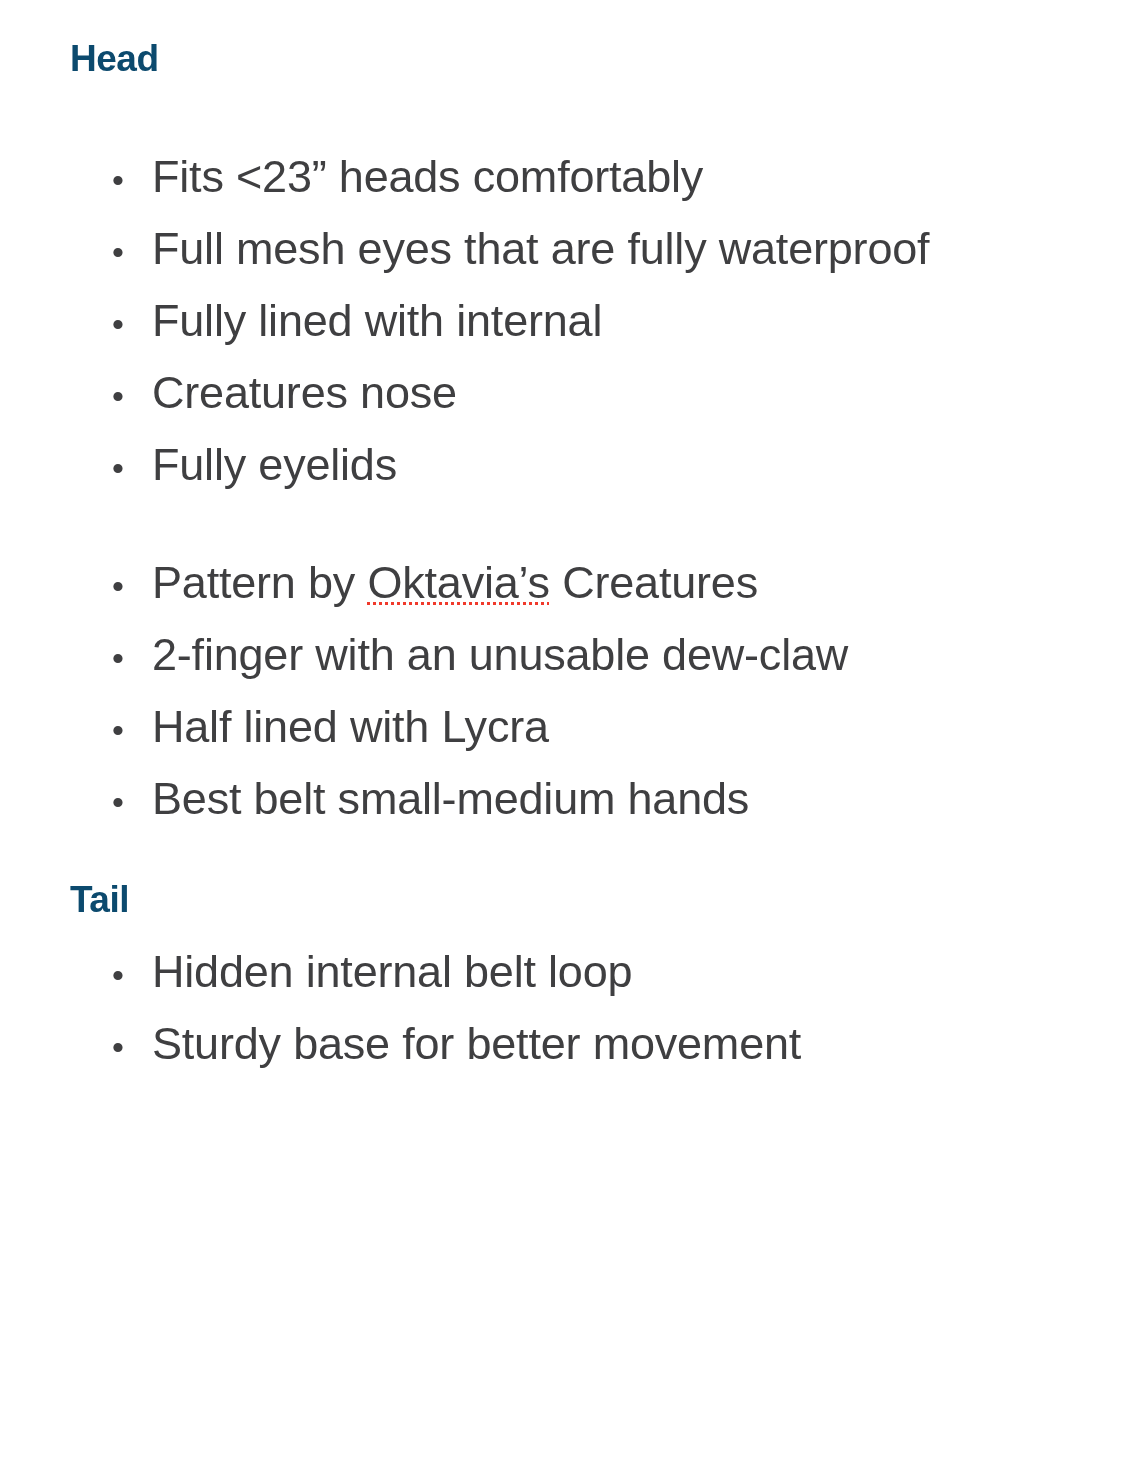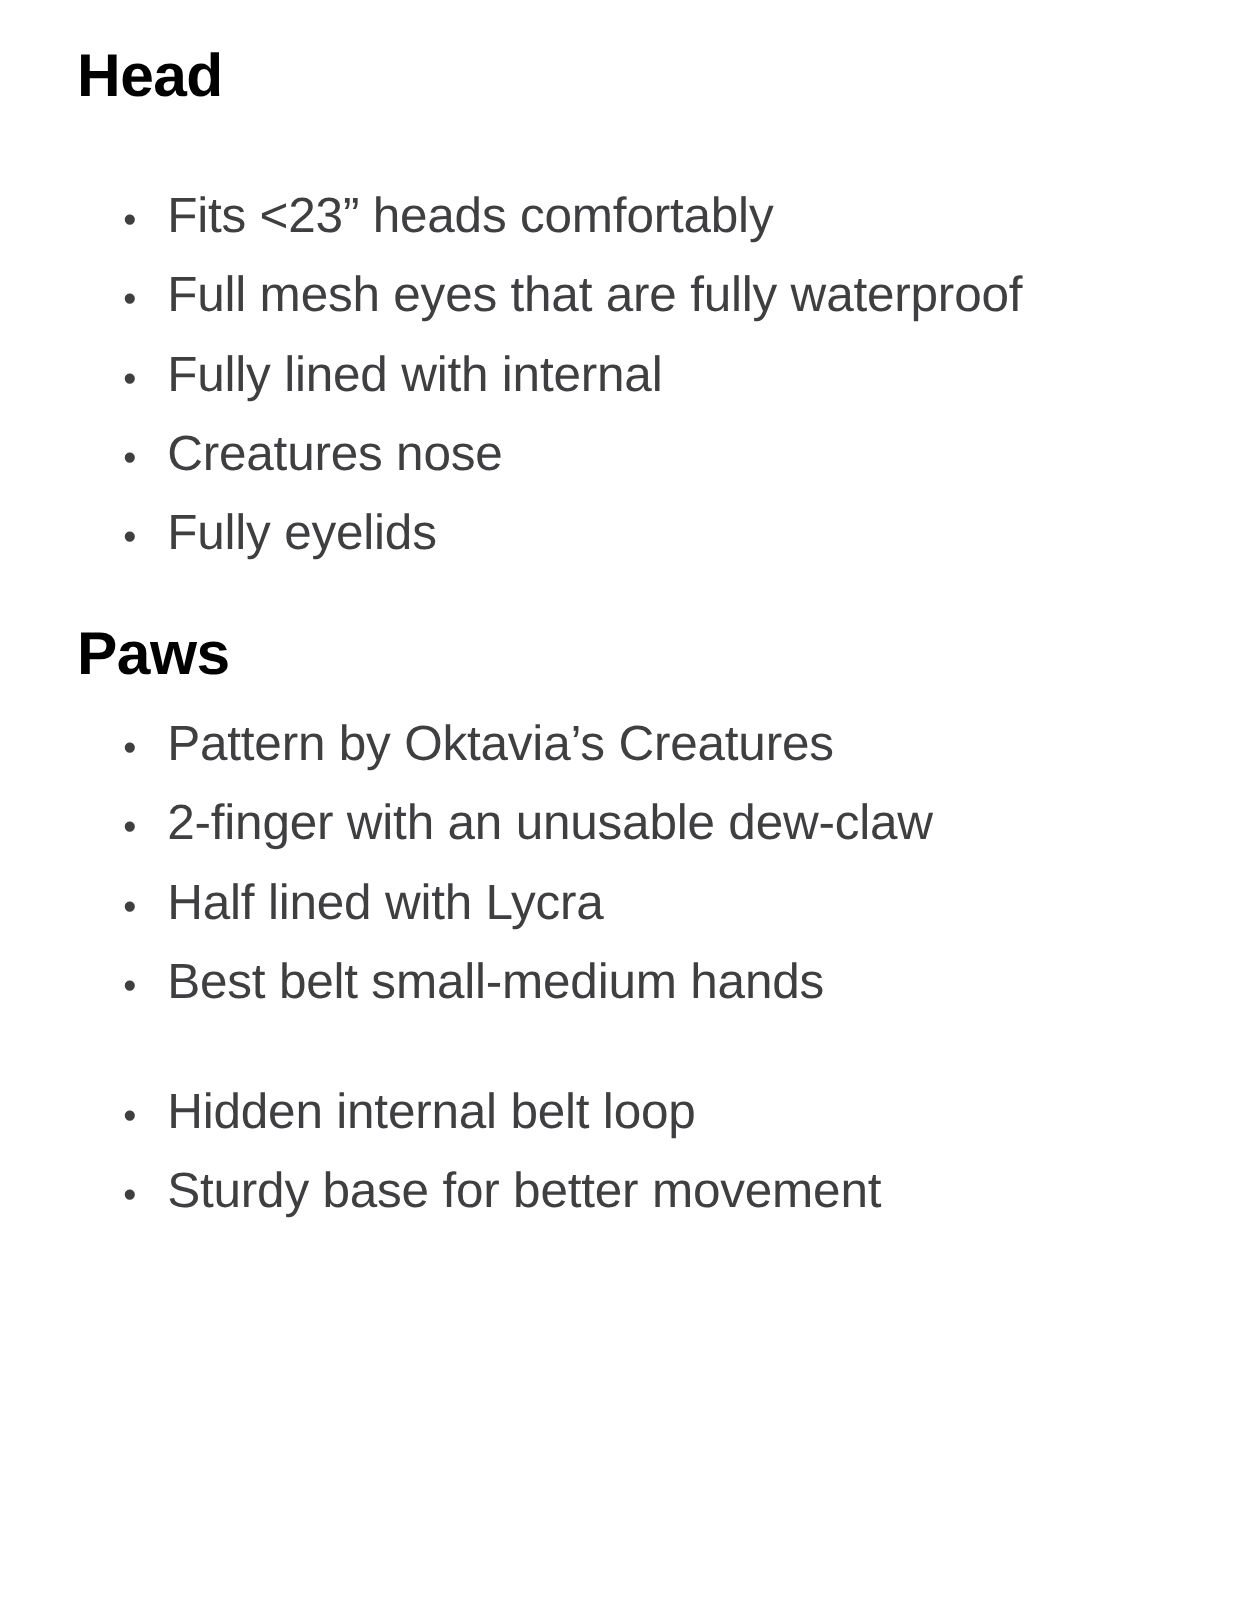--- a/index.html
+++ b/index.html
@@ -22,24 +22,24 @@
     background: #ffffff;
     overflow: hidden;
   }
   .section {
     margin: 0;
   }
   .section + .section {
     margin-top: 46px;
   }
   h2.section-heading {
-    font-size: 55px;
+    font-size: 37px;
     line-height: 1.05;
     font-weight: bold;
-    color: #000000;
+    color: #0c4a6e;
     margin: 0 0 0 0;
     letter-spacing: -0.5px;
   }
   .bullet-list {
     list-style: none;
     margin: 0;
     padding: 0;
   }
   .bullet-item {
     display: flex;
@@ -66,20 +66,21 @@
   
   .section-head .bullet-list {
     margin-top: 62px;
   }
   .section-paws .bullet-list,
   .section-tail .bullet-list {
     margin-top: 16px;
   }
   
   .spellcheck {
+    text-decoration: underline;
     text-decoration-color: #f0392b;
     text-decoration-style: dotted;
     text-decoration-thickness: 3px;
     text-underline-offset: 4px;
   }
 </style>
 </head>
 <body>
 
 <div class="page">
@@ -104,21 +105,20 @@
         <span class="bullet-text">Creatures nose</span>
       </li>
       <li class="bullet-item">
         <span class="bullet-dot">•</span>
         <span class="bullet-text">Fully eyelids</span>
       </li>
     </ul>
   </section>
 
   <section class="section section-paws">
-    <h2 class="section-heading">Paws</h2>
     <ul class="bullet-list">
       <li class="bullet-item">
         <span class="bullet-dot">•</span>
         <span class="bullet-text" id="paws-item-0">Pattern by <span class="spellcheck">Oktavia’s</span> Creatures</span>
       </li>
       <li class="bullet-item">
         <span class="bullet-dot">•</span>
         <span class="bullet-text">2-finger with an unusable dew-claw</span>
       </li>
       <li class="bullet-item">
@@ -126,20 +126,21 @@
         <span class="bullet-text">Half lined with Lycra</span>
       </li>
       <li class="bullet-item">
         <span class="bullet-dot">•</span>
         <span class="bullet-text">Best belt small-medium hands</span>
       </li>
     </ul>
   </section>
 
   <section class="section section-tail">
+    <h2 class="section-heading">Tail</h2>
     <ul class="bullet-list">
       <li class="bullet-item">
         <span class="bullet-dot">•</span>
         <span class="bullet-text">Hidden internal belt loop</span>
       </li>
       <li class="bullet-item">
         <span class="bullet-dot">•</span>
         <span class="bullet-text">Sturdy base for better movement</span>
       </li>
     </ul>

